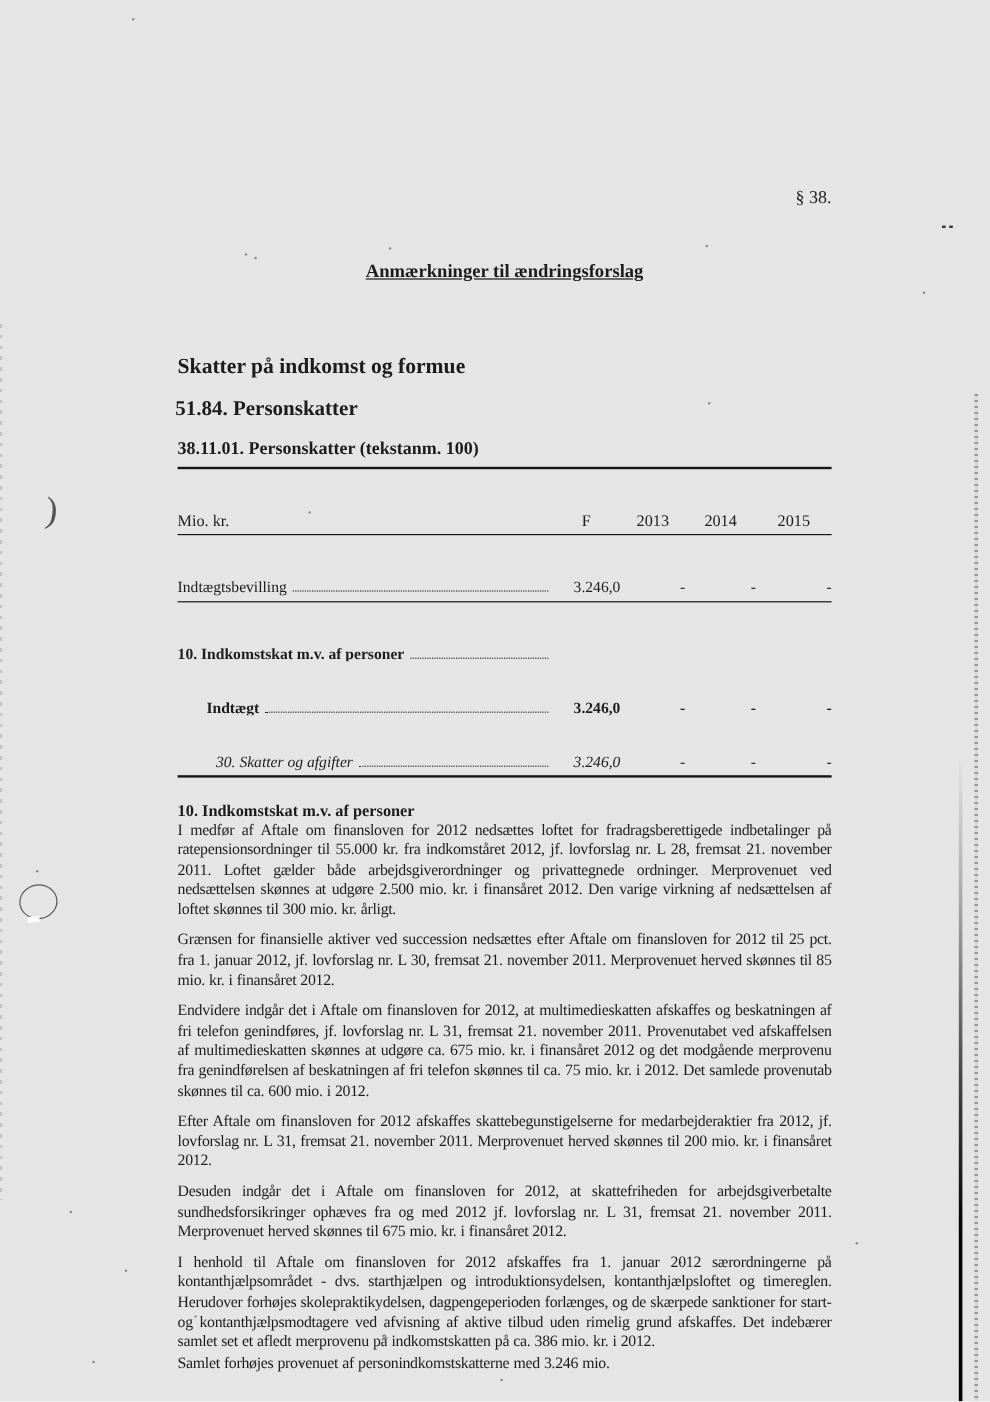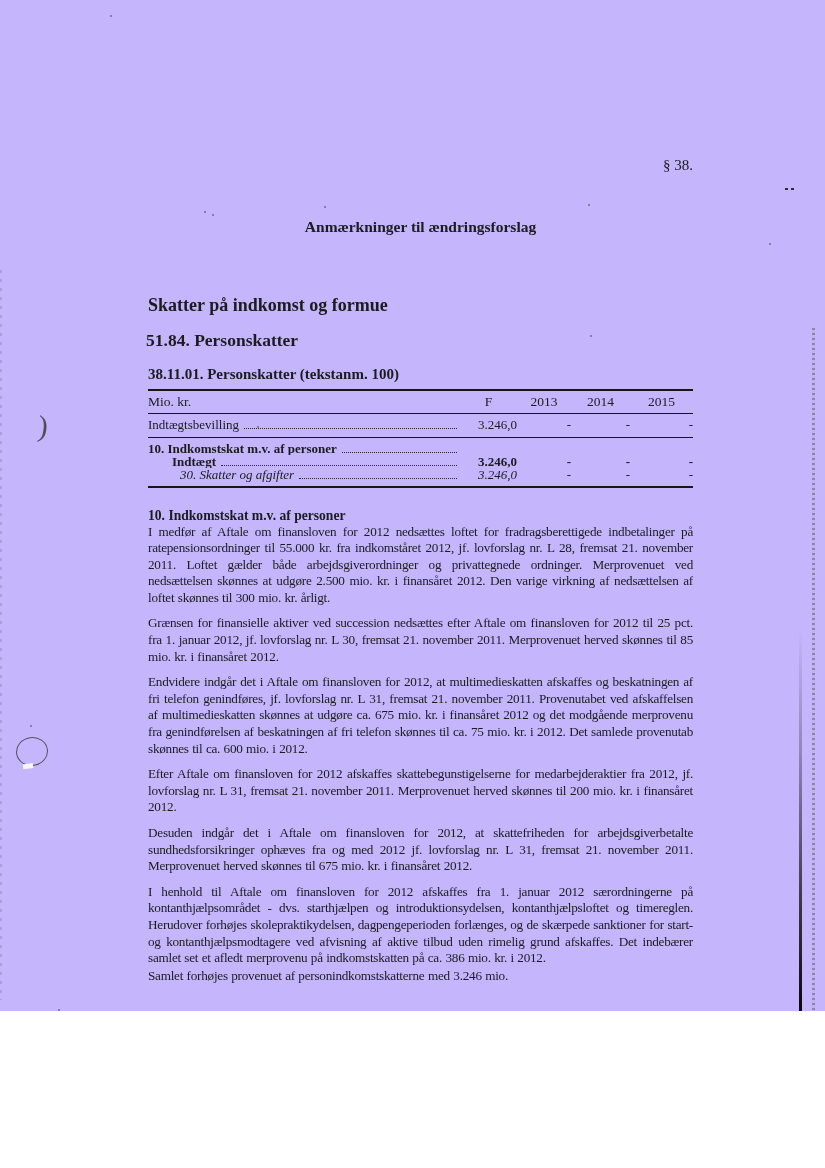--- a/index.html
+++ b/index.html
@@ -1,45 +1,45 @@
 <!DOCTYPE html>
 <html lang="da"><head>
 <meta charset="utf-8">
 <style>
   html,body{margin:0;padding:0;background:#ffffff;}
   .page{
     position:relative;
-    width:825px;height:1011px;
-    background:#c4b5fd;
+    width:825px;height:1168px;
+    background:#e5e5e5;
     font-family:"Liberation Serif", serif;
     color:#1c1c1c;
     overflow:hidden;
   }
   .content{
     position:absolute;left:148px;top:155px;width:545px;
   }
   
   .pagehead{display:flex;align-items:baseline;font-size:15px;line-height:20px;}
   .ph-side{flex:1;}
   .ph-center{flex:0 0 auto;}
   .ph-right{flex:1;text-align:right;}
   
-  .t1{margin:42px 0 0 0;font-size:15.5px;font-weight:bold;text-align:center;line-height:20px;}
+  .t1{margin:42px 0 0 0;font-size:15.5px;font-weight:bold;text-align:center;line-height:20px;text-decoration:underline;}
   .t2{margin:56px 0 0 0;font-size:18px;font-weight:bold;line-height:24px;}
   .h311{margin:11px 0 0 -2px;font-size:17.5px;font-weight:bold;line-height:24px;}
   .h31101{margin:11px 0 0 0;font-size:15px;font-weight:bold;line-height:22px;}
   .spec{margin:12px 0 0 0;font-size:14px;font-style:italic;line-height:18px;}
   
   .spectable{
     margin-top:4px;width:545px;
     border-top:2.2px solid #161616;
     border-bottom:2.6px solid #161616;
     font-size:13px;
   }
-  .trow{display:flex;align-items:baseline;}
+  .trow{display:flex;align-items:baseline;margin-top:32px;}
   .lblcol{width:312px;display:flex;align-items:baseline;overflow:hidden;}
   .lbl{white-space:nowrap;}
   .leader{flex:1;border-bottom:1.7px dotted #2b2b2b;margin:0 3px 2px 5px;min-width:8px;}
   .vc{text-align:right;}
   .vF{width:57px;}
   .v13{width:54px;}
   .v14{width:59px;}
   .v15{width:63px;padding-right:0;box-sizing:border-box;}
   .hc{text-align:center;}
   .thead{padding:3px 0 3px 0;border-bottom:1.7px solid #161616;font-size:13.5px;}

